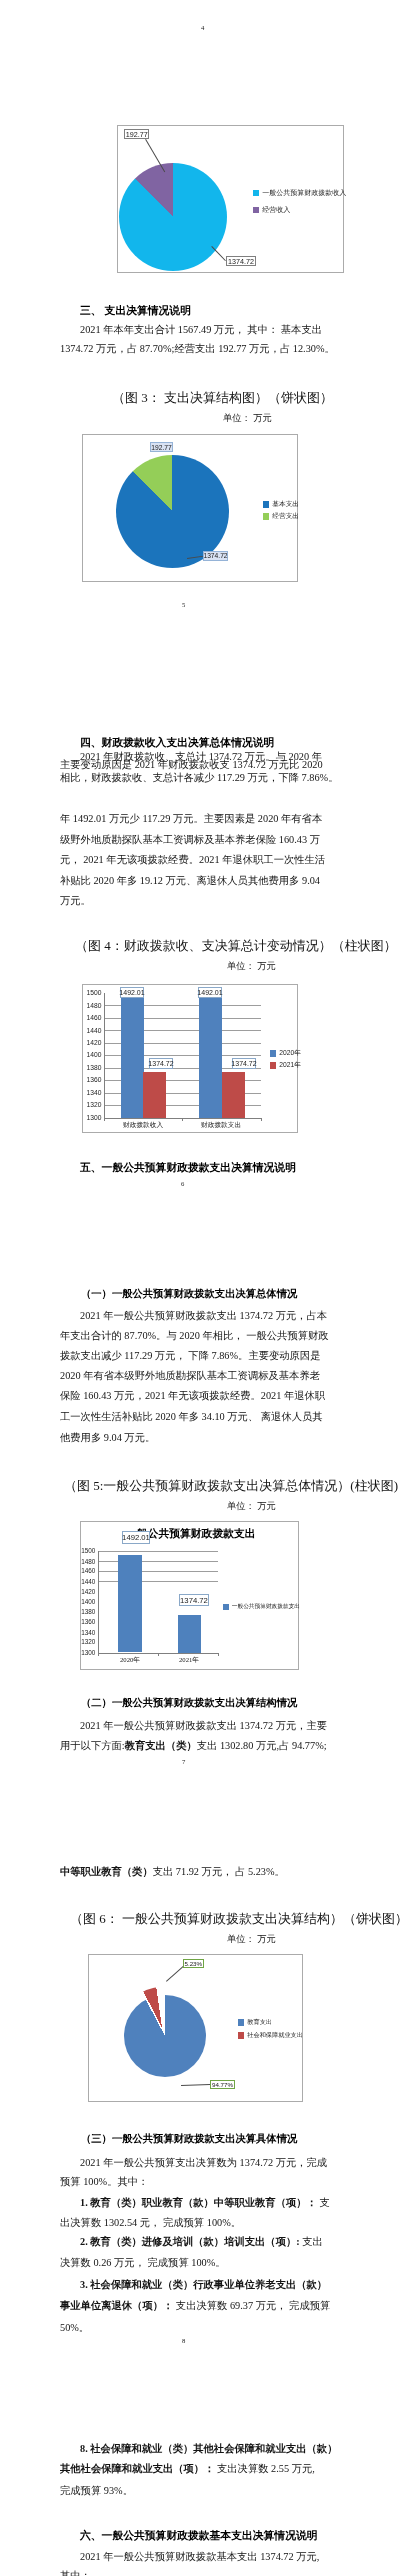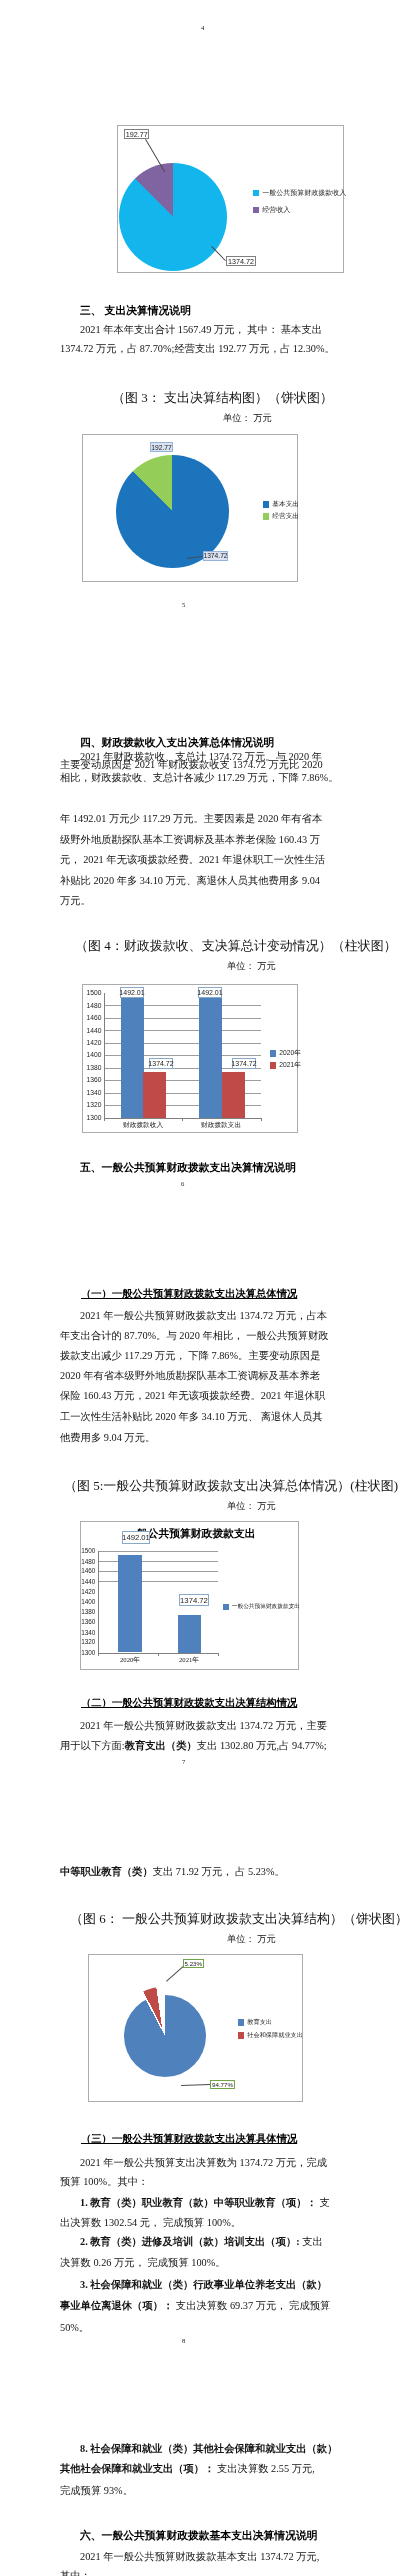--- a/index.html
+++ b/index.html
@@ -1,21 +1,21 @@
 <!DOCTYPE html>
 <html style="font-size:8.2px"><head>
 <meta charset="utf-8">
 <style>
   html,body{margin:0;padding:0;background:#ffffff;}
   #doc{position:relative;width:409px;height:2968px;background:#ffffff;
        font-family:"Liberation Serif","DejaVu Serif",serif;color:#141414;overflow:hidden;}
   .ln{position:absolute;white-space:nowrap;font-size:10.3px;line-height:13.4px;}
   .h1{position:absolute;white-space:nowrap;font-size:10.8px;line-height:14px;font-weight:bold;
       font-family:"Liberation Sans","DejaVu Sans",sans-serif;color:#000;}
-  .h2{position:absolute;white-space:nowrap;font-size:10.3px;line-height:14px;font-weight:bold;color:#000;text-decoration:underline;}
+  .h2{position:absolute;white-space:nowrap;font-size:10.3px;line-height:14px;font-weight:bold;color:#000;}
   .cap{position:absolute;white-space:nowrap;font-size:13px;}
   .unit{position:absolute;font-size:9.3px;width:73px;white-space:nowrap;}
   .pg{position:absolute;font-size:6.7px;color:#222;font-family:"Liberation Serif",serif;}
   .chartbox{position:absolute;background:#fff;border:0.5px solid #ababab;box-sizing:border-box;}
   .pie{position:absolute;border-radius:50%;}
   .lblbox{position:absolute;background:#fff;border:0.5px solid #8aa8c8;display:flex;align-items:center;
           justify-content:center;font-family:"Liberation Sans","DejaVu Sans",sans-serif;color:#1a1a1a;box-sizing:border-box;}
   .leader{position:absolute;height:0.5px;background:#4a4a4a;transform-origin:0 0;}
   .leg{position:absolute;display:flex;align-items:center;gap:3.1px;white-space:nowrap;
        font-family:"Liberation Sans","DejaVu Sans",sans-serif;font-size:6.7px;color:#222;}
@@ -77,21 +77,21 @@
 
   <div class="pg" style="left:182px;top:601px">5</div>
 
   <div class="h1" style="left:80px;top:735px">四、财政拨款收入支出决算总体情况说明</div>
   <div class="ln" style="left:80px;top:750px">2021 年财政拨款收、支总计 1374.72 万元。与 2020 年</div>
   <div class="ln" style="left:60px;top:771px">相比，财政拨款收、支总计各减少 117.29 万元，下降 7.86%。</div>
   <div class="ln" style="left:60px;top:758px">主要变动原因是 2021 年财政拨款收支 1374.72 万元比 2020</div>
   <div class="ln" style="left:60px;top:812px">年 1492.01 万元少 117.29 万元。主要因素是 2020 年有省本</div>
   <div class="ln" style="left:60px;top:833px">级野外地质勘探队基本工资调标及基本养老保险 160.43 万</div>
   <div class="ln" style="left:60px;top:853px">元， 2021 年无该项拨款经费。2021 年退休职工一次性生活</div>
-  <div class="ln" style="left:60px;top:874px">补贴比 2020 年多 34.10 万元、离退休人员其他费用多 9.04</div>
+  <div class="ln" style="left:60px;top:874px">补贴比 2020 年多 19.12 万元、离退休人员其他费用多 9.04</div>
   <div class="ln" style="left:60px;top:894px">万元。</div>
   <div class="cap" style="left:75px;top:937px">（图 4：财政拨款收、支决算总计变动情况）（柱状图）</div>
   <div class="unit" style="left:227px;top:960px">单位： 万元</div>
 
   <div class="chartbox" style="left:82px;top:984px;width:216px;height:149px">
     <span class="ytick" style="left:0;top:4.1px;width:18.5px">1500</span>
     <span class="ytick" style="left:0;top:16.5px;width:18.5px">1480</span>
     <span class="ytick" style="left:0;top:29px;width:18.5px">1460</span>
     <span class="ytick" style="left:0;top:42px;width:18.5px">1440</span>
     <span class="ytick" style="left:0;top:54px;width:18.5px">1420</span>

